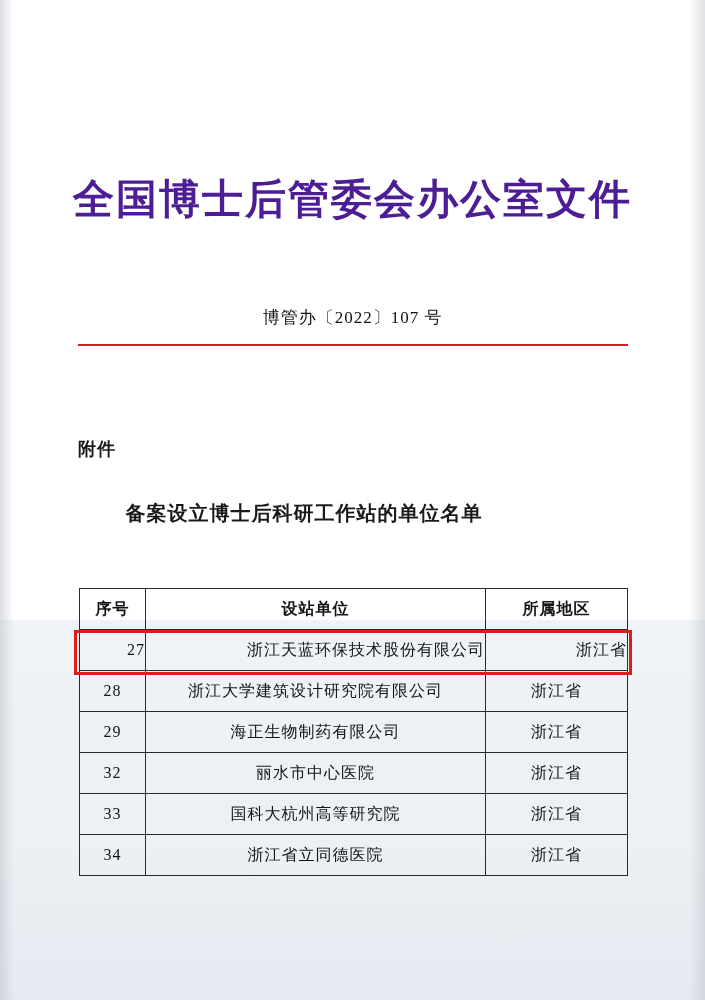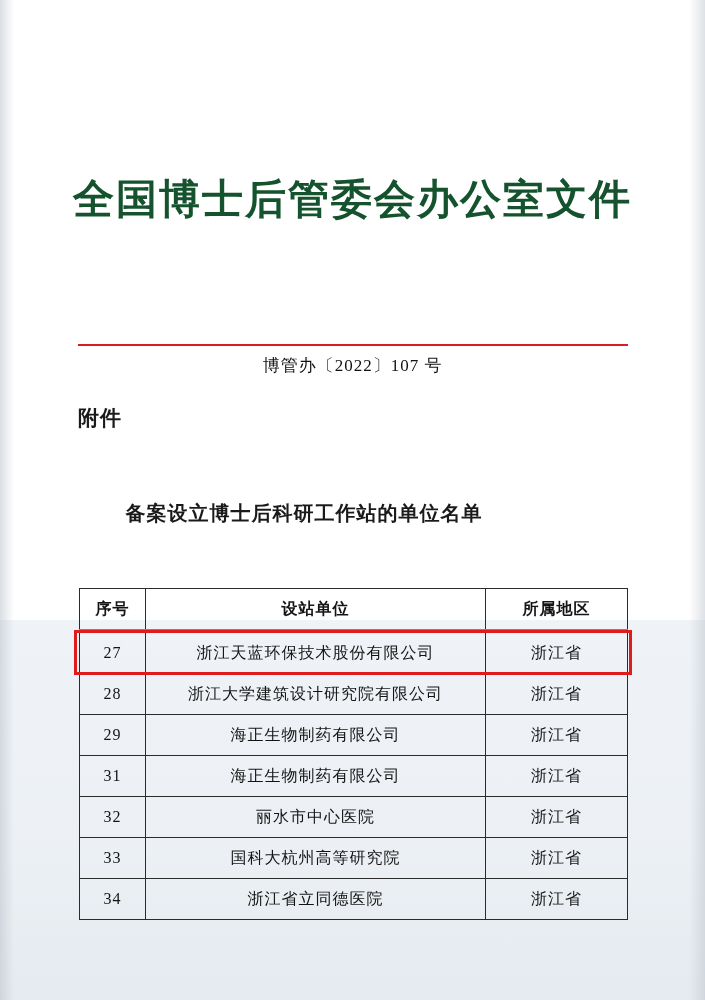--- a/index.html
+++ b/index.html
@@ -30,51 +30,50 @@
     width: 705px;
     height: 1000px;
     box-sizing: border-box;
   }
   .doc-title {
     position: absolute;
     top: 172px;
     left: 0;
     width: 705px;
     text-align: center;
-    color: #14532d;
+    color: #4c1d95;
     font-family: "DejaVu Serif", "Liberation Serif", serif;
     font-weight: bold;
     font-size: 41px;
     letter-spacing: 2px;
     white-space: nowrap;
   }
   .doc-number {
     position: absolute;
     top: 306px;
     left: 0;
     width: 705px;
     text-align: center;
     font-size: 17px;
     color: #111;
     letter-spacing: 1px;
-    margin-top: 48px;
   }
   .red-rule {
     position: absolute;
     top: 344px;
     left: 78px;
     width: 550px;
     height: 2px;
     background: #d81f1f;
   }
   .attachment-label {
     position: absolute;
-    top: 404px;
+    top: 437px;
     left: 78px;
-    font-size: 21px;
+    font-size: 18px;
     font-weight: bold;
     letter-spacing: 1px;
   }
   .list-title {
     position: absolute;
     top: 500px;
     left: 0;
     width: 608px;
     text-align: center;
     font-size: 20px;
@@ -99,22 +98,23 @@
     letter-spacing: 1px;
     padding: 0;
   }
   table.unit-table th {
     font-weight: bold;
   }
   col.c-idx { width: 66px; }
   col.c-unit { width: 340px; }
   col.c-region { width: 142px; }
   tr.highlight-row td {
-    border-top: 4px solid #14b8a6;
+    border-top: 1px solid #14b8a6;
     border-bottom: 1px solid #2b2b2b;
+    text-align: right;
   }
   .highlight-box {
     position: absolute;
     left: 74px;
     top: 630px;
     width: 558px;
     height: 45px;
     border: 3px solid #e01b1b;
     box-sizing: border-box;
     pointer-events: none;
@@ -176,25 +176,20 @@
         <td>28</td>
         <td>浙江大学建筑设计研究院有限公司</td>
         <td>浙江省</td>
       </tr>
       <tr>
         <td>29</td>
         <td>海正生物制药有限公司</td>
         <td>浙江省</td>
       </tr>
       <tr>
-        <td>31</td>
-        <td>海正生物制药有限公司</td>
-        <td>浙江省</td>
-      </tr>
-      <tr>
         <td>32</td>
         <td>丽水市中心医院</td>
         <td>浙江省</td>
       </tr>
       <tr>
         <td>33</td>
         <td>国科大杭州高等研究院</td>
         <td>浙江省</td>
       </tr>
       <tr>

